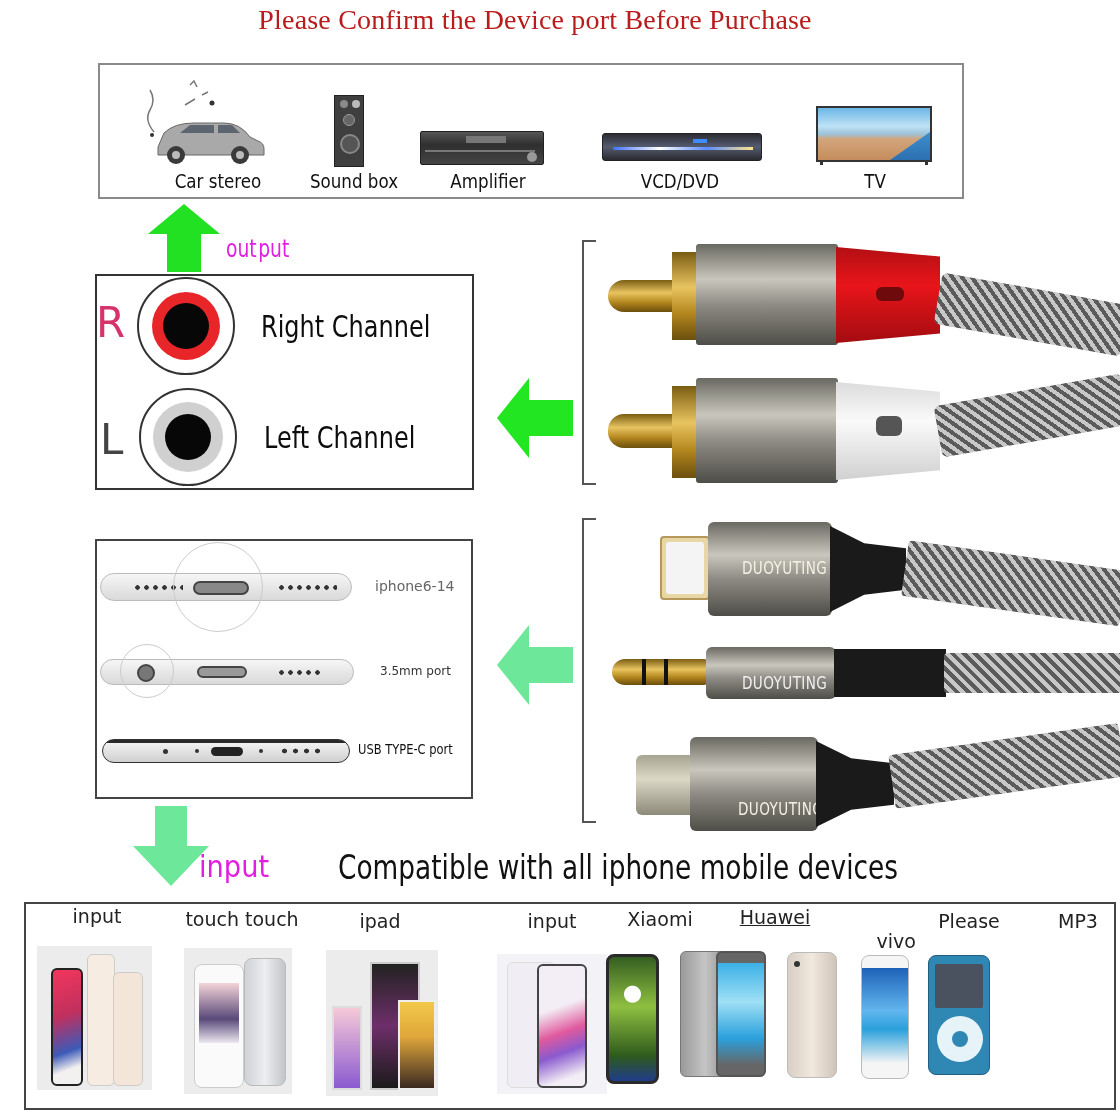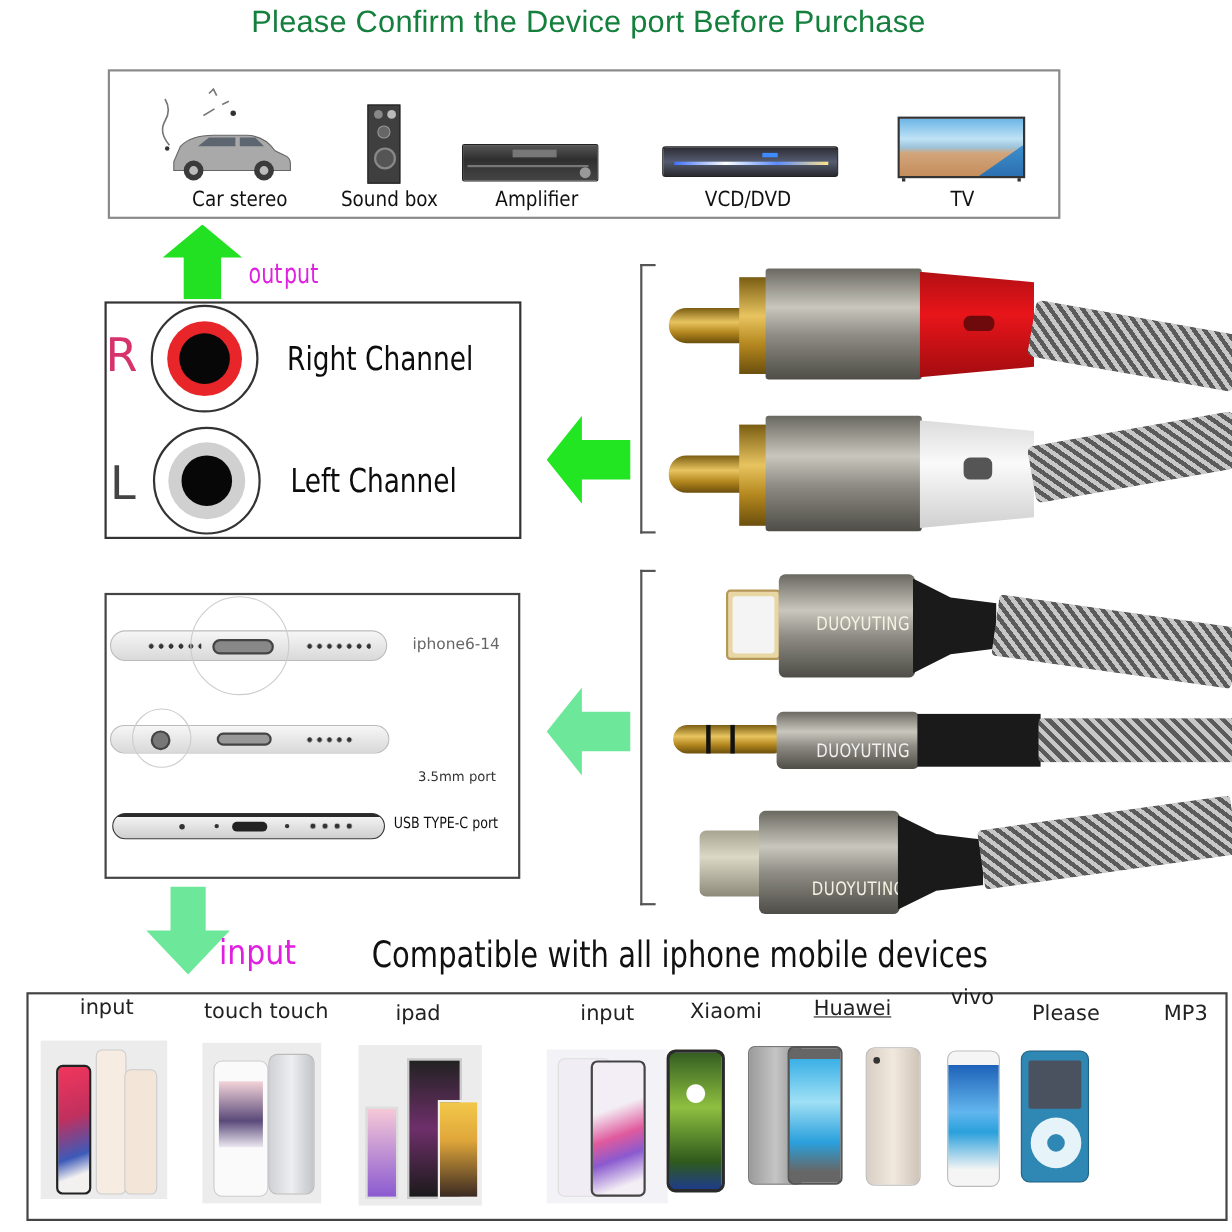--- a/index.html
+++ b/index.html
@@ -1,18 +1,18 @@
 <!DOCTYPE html>
 <html><head>
 <meta charset="utf-8">
 <style>
   * { box-sizing: border-box; margin: 0; padding: 0; }
   body { width: 1120px; height: 1120px; background: #ffffff; position: relative; overflow: hidden; font-family: "Liberation Sans", sans-serif; color: #111; }
   .abs { position: absolute; }
-  .title { left: 0; width: 1070px; top: 4px; text-align: center; font-size: 28px; color: #15803d; letter-spacing: 0.2px; }
+  .title { left: 0; width: 1070px; top: 4px; text-align: center; font-size: 28px; color: #b91c1c; letter-spacing: 0.2px; font-family: Liberation Serif, serif; }
   .dev-box { left: 98px; top: 63px; width: 866px; height: 136px; border: 2px solid #8a8a8a; }
   .dev-label { font-size: 19px; color: #111; text-align: center; font-family: "DejaVu Sans", sans-serif; transform: scaleX(0.88); }
   .narrow { font-family: "DejaVu Sans", sans-serif; transform-origin: left center; }
   .rl-box { left: 95px; top: 274px; width: 379px; height: 216px; border: 2px solid #333; }
   .jack { border-radius: 50%; border: 2px solid #333; background: #fff; }
   .ph-box { left: 95px; top: 539px; width: 378px; height: 260px; border: 2px solid #444; }
   .bracket { border: 2px solid #555; border-right: none; width: 14px; }
   .compat-box { left: 24px; top: 902px; width: 1092px; height: 208px; border: 2px solid #444; }
   .brand { font-size: 19px; color: #222; text-align: center; font-family: "DejaVu Sans", sans-serif; }
   .cable { background: repeating-linear-gradient(45deg, #5b5b5b 0 4px, #c8c8c8 4px 8px), #888; }
@@ -134,21 +134,21 @@
 </div>
 <div class="abs" style="left:173px;top:542px;width:90px;height:90px;border-radius:50%;border:1px solid #ccc;"></div>
 <div class="abs" style="left:375px;top:578px;font-size:14px;color:#666;font-family:'DejaVu Sans',sans-serif;text-align:right;">iphone6-14</div>
 
 <div class="abs" style="left:100px;top:659px;width:254px;height:26px;border-radius:13px;background:linear-gradient(#f6f6f6,#d9d9d9);border:1px solid #bbb;">
   <div style="position:absolute;left:36px;top:4px;width:18px;height:18px;border-radius:50%;background:#777;border:2px solid #444;"></div>
   <div style="position:absolute;left:96px;top:6px;width:50px;height:12px;border-radius:6px;border:2px solid #444;background:#999;"></div>
   <div style="position:absolute;left:176px;top:10px;width:46px;height:5px;background:radial-gradient(circle,#333 2px,transparent 2.5px) 0 0/9px 5px repeat-x;"></div>
 </div>
 <div class="abs" style="left:120px;top:644px;width:54px;height:54px;border-radius:50%;border:1px solid #ccc;"></div>
-<div class="abs" style="left:380px;top:664px;font-size:12px;color:#333;font-family:'DejaVu Sans',sans-serif;margin-top:35px;">3.5mm port</div>
+<div class="abs" style="left:380px;top:664px;font-size:12px;color:#333;font-family:'DejaVu Sans',sans-serif;">3.5mm port</div>
 
 <div class="abs" style="left:102px;top:739px;width:248px;height:24px;border-radius:12px;background:linear-gradient(#2a2a2a 0 3px,#f2f2f2 3px,#cfcfcf);border:1px solid #333;">
   <div style="position:absolute;left:60px;top:9px;width:5px;height:5px;border-radius:50%;background:#333;"></div>
   <div style="position:absolute;left:92px;top:9px;width:4px;height:4px;border-radius:50%;background:#333;"></div>
   <div style="position:absolute;left:108px;top:7px;width:32px;height:9px;border-radius:5px;background:#222;"></div>
   <div style="position:absolute;left:156px;top:9px;width:4px;height:4px;border-radius:50%;background:#333;"></div>
   <div style="position:absolute;left:176px;top:8px;width:44px;height:6px;background:radial-gradient(circle,#333 2.2px,transparent 2.7px) 0 0/11px 6px repeat-x;"></div>
 </div>
 <div class="abs narrow" style="left:358px;top:741px;font-size:14px;color:#111;transform:scaleX(0.82);">USB TYPE-C port</div>
 
@@ -198,21 +198,21 @@
 <div class="abs narrow" style="left:338px;top:848px;font-size:33px;color:#111;transform:scaleX(0.8);white-space:nowrap;">Compatible with all iphone mobile devices</div>
 
 <div class="abs compat-box"></div>
 
 <div class="abs brand" style="left:55px;top:905px;width:84px;">input</div>
 <div class="abs brand" style="left:180px;top:908px;width:124px;">touch touch</div>
 <div class="abs brand" style="left:345px;top:910px;width:70px;">ipad</div>
 <div class="abs brand" style="left:512px;top:910px;width:80px;">input</div>
 <div class="abs brand" style="left:618px;top:908px;width:84px;">Xiaomi</div>
 <div class="abs brand" style="left:730px;top:906px;width:90px;text-decoration:underline;">Huawei</div>
-<div class="abs brand" style="left:852px;top:896px;width:64px;">vivo</div>
+<div class="abs brand" style="left:852px;top:930px;width:64px;text-align:right;">vivo</div>
 <div class="abs brand" style="left:924px;top:910px;width:90px;">Please</div>
 <div class="abs brand" style="left:1050px;top:910px;width:56px;">MP3</div>
 
 <div class="abs thumb" style="left:37px;top:946px;width:115px;height:144px;">
   <div class="abs" style="left:14px;top:22px;width:32px;height:118px;border-radius:6px;background:linear-gradient(160deg,#f2365c 0%,#c0305e 40%,#3d5ab8 70%,#f3f0f0 85%);border:2px solid #222;"></div>
   <div class="abs" style="left:50px;top:8px;width:28px;height:132px;border-radius:6px;background:#f6ece2;border:1px solid #ccc;"></div>
   <div class="abs" style="left:76px;top:26px;width:30px;height:114px;border-radius:6px;background:#f3e6d8;border:1px solid #ccc;"></div>
 </div>
 
 <div class="abs thumb" style="left:184px;top:948px;width:108px;height:146px;">

